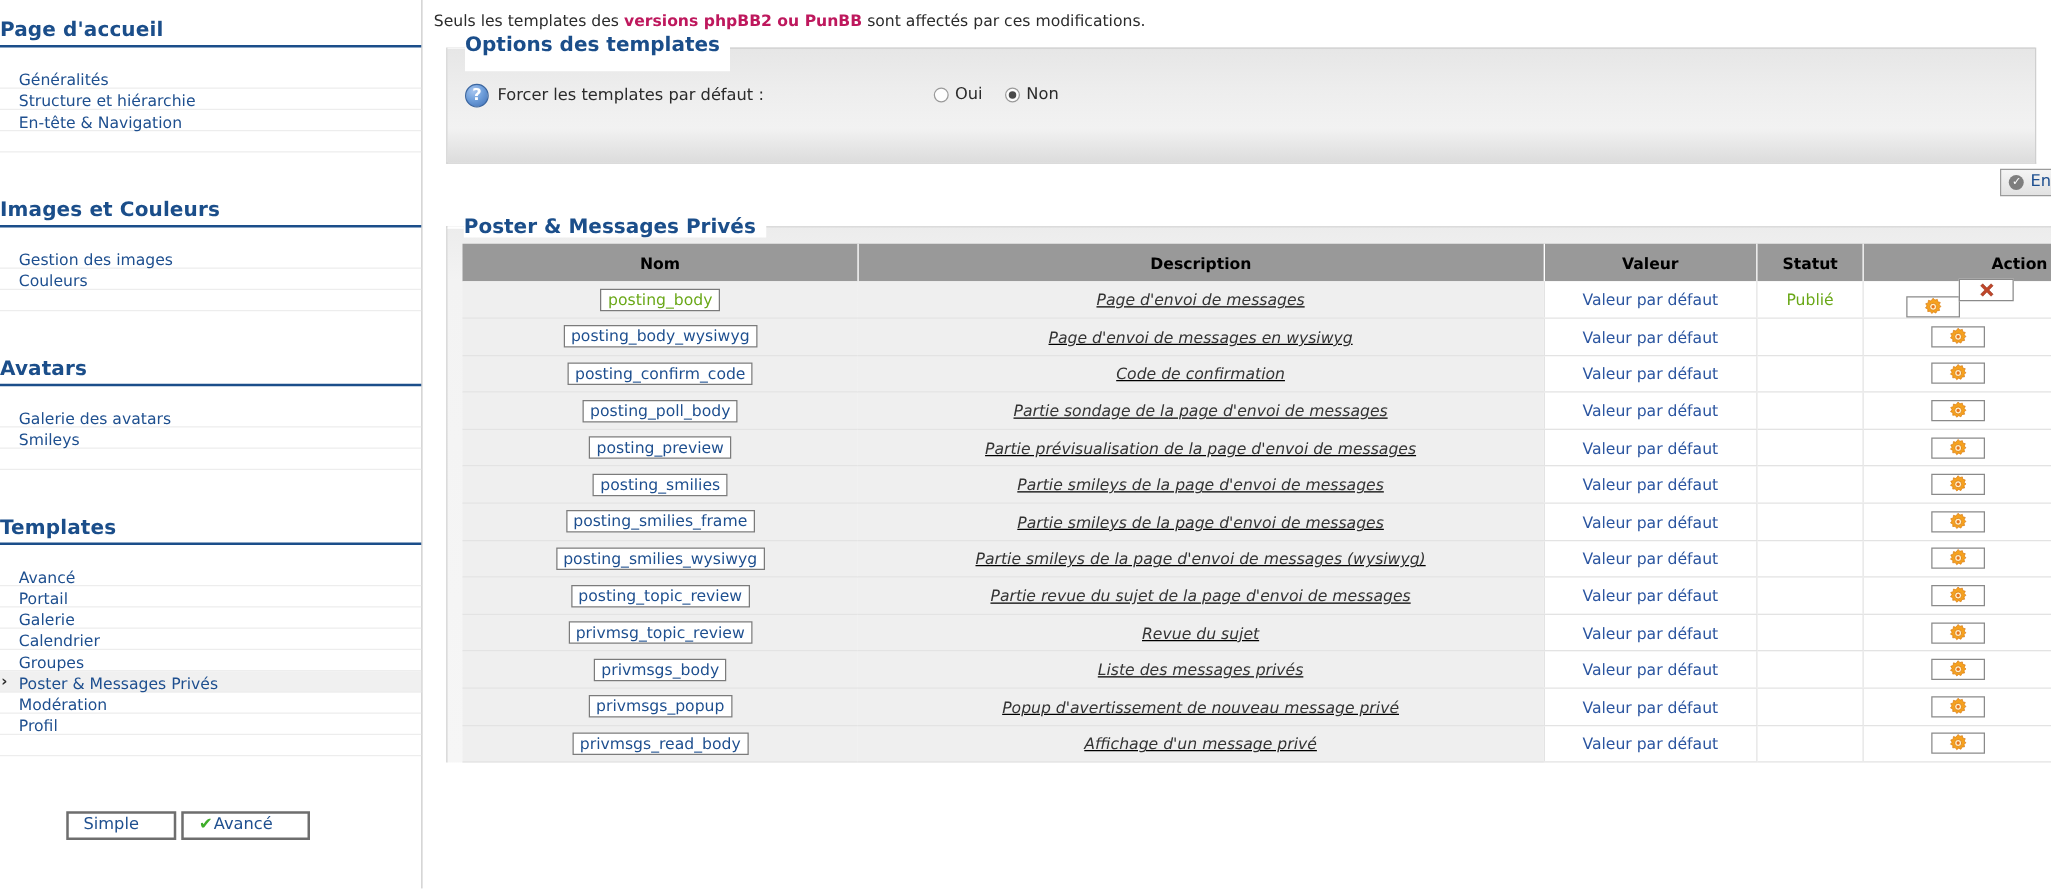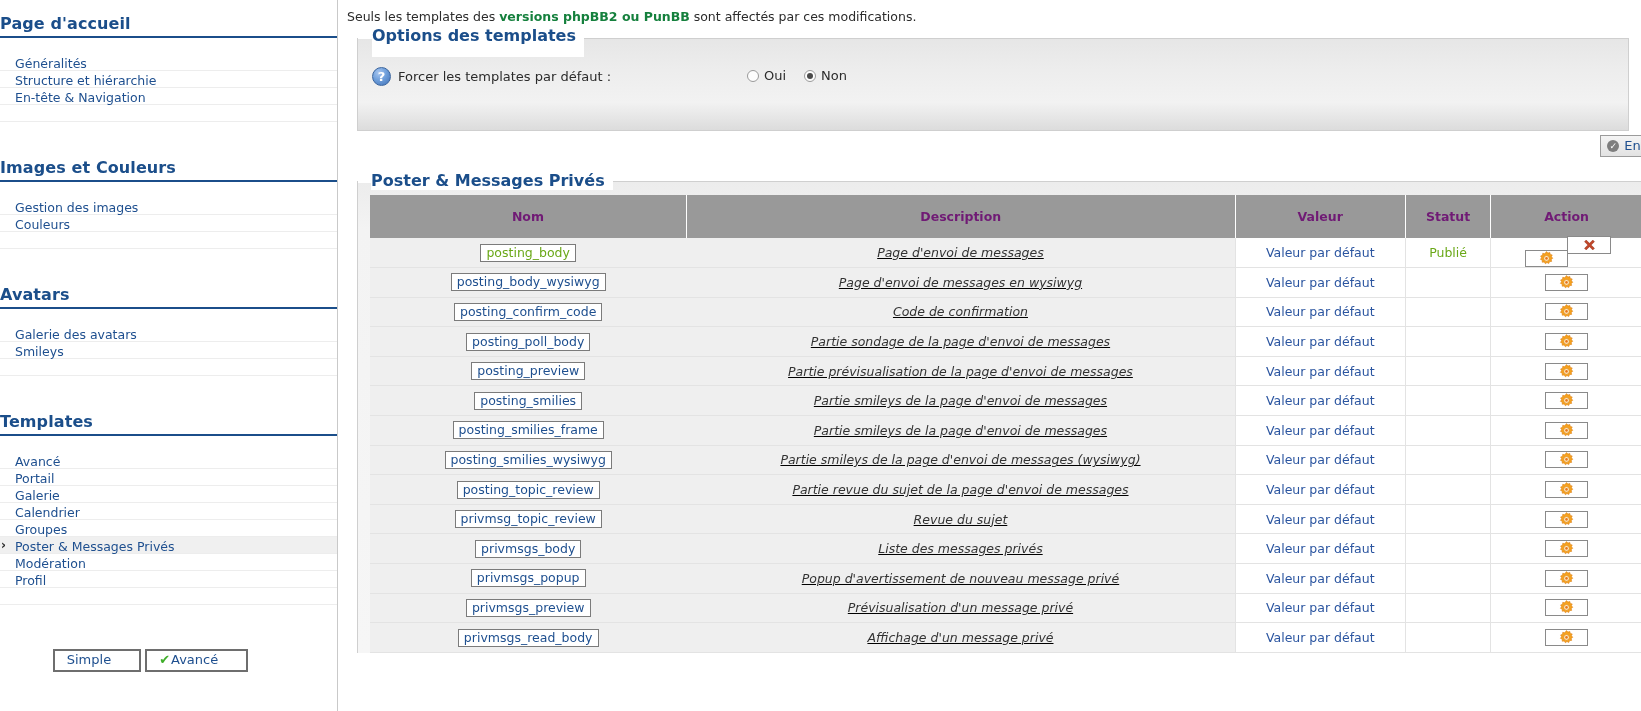--- a/index.html
+++ b/index.html
@@ -73,21 +73,21 @@
   
   #main {
     position: absolute; left: 345px; top: 0; right: 0; height: 711px;
     background: #ffffff;
   }
   .notice {
     font-size: 12.5px; color: #2b2b2b;
     padding: 9px 0 0 2px;
     line-height: 16px;
   }
-  .notice b { color: #15803d; }
+  .notice b { color: #be185d; }
 
   .fieldset {
     margin: 13px 12px 0 12px;
     border: 1px solid #cfcfcf;
     border-top: none;
     background: linear-gradient(to bottom, #e6e6e6 0%, #ededed 35%, #f2f2f2 70%, #dcdcdc 100%);
     position: relative;
     height: 93px;
   }
   .fieldset-top {
@@ -167,27 +167,27 @@
   }
   .tbl-legend-mask { position:absolute; left:0; top:-1px; width:13px; height:2px; background:#fff; }
 
   table.tpl {
     border-collapse: collapse;
     width: 1272px;
     font-size: 12.5px;
   }
   table.tpl th {
     background: #999999;
-    color: #701a75;
+    color: #000000;
     font-weight: bold;
     font-size: 12.5px;
     padding: 6px 4px;
     border-right: 1px solid #ffffff;
     text-align: center;
-    height: 43px;
+    height: 30px;
   }
   table.tpl th:last-child { border-right: none; }
   table.tpl td {
     padding: 0 6px;
     height: 29.6px;
     text-align: center;
     border-bottom: 1px solid #e3e3e3;
     vertical-align: middle;
   }
   td.c-nom { background: #efefef; width: 297px; }
@@ -326,21 +326,21 @@
     <div class="tbl-fieldset">
       <div class="tbl-legend-mask"></div>
       <div class="tbl-legend">Poster &amp; Messages Privés</div>
       <table class="tpl">
         <thead>
           <tr id="thead-row">
               <th style="width: 297px;">Nom</th>
               <th style="width: 515px;">Description</th>
               <th style="width: 160px;">Valeur</th>
               <th style="width: 80px;">Statut</th>
-              <th style="width: 142px;">Action</th>
+              <th style="width: 142px; text-align: right;">Action</th>
             </tr>
         </thead>
         <tbody id="tbody-rows">
             <tr>
               <td class="c-nom"><span class="name-box green">posting_body</span></td>
               <td class="c-desc"><span class="desc-txt">Page d'envoi de messages</span></td>
               <td class="c-val"><span class="val-link">Valeur par défaut</span></td>
               <td class="c-stat"><span class="stat-pub">Publié</span></td>
               <td class="c-act">
                 <div class="act-first">
@@ -540,37 +540,20 @@
                     <svg class="gear-svg" viewBox="0 0 16 16" xmlns="http://www.w3.org/2000/svg">
                       <path d="M8 0.6l1.5 1.6 2.1-0.6 0.4 2.1 2.1 0.5-0.9 2 1.5 1.5-1.7 1.3 0.5 2.1-2.2 0.2-0.9 2-1.9-1-1.7 1.3-1.2-1.8-2.2 0.2 0.1-2.2-2-0.9 1.3-1.7-1.1-1.9 2.1-0.7 0.2-2.2 2.1 0.6z" fill="#f6a21e" stroke="#d97b12" stroke-width="0.6"></path>
                       <circle cx="8" cy="7.9" r="3" fill="#fff2c9" stroke="#d97b12" stroke-width="0.7"></circle>
                       <circle cx="8" cy="7.9" r="1.4" fill="#e8741c"></circle>
                     </svg>
                   </span>
                 </div>
               </td>
             </tr>
             <tr>
-              <td class="c-nom"><span class="name-box">privmsgs_preview</span></td>
-              <td class="c-desc"><span class="desc-txt">Prévisualisation d'un message privé</span></td>
-              <td class="c-val"><span class="val-link">Valeur par défaut</span></td>
-              <td class="c-stat"></td>
-              <td class="c-act">
-                <div class="act-cell-inner">
-                  <span class="icon-btn">
-                    <svg class="gear-svg" viewBox="0 0 16 16" xmlns="http://www.w3.org/2000/svg">
-                      <path d="M8 0.6l1.5 1.6 2.1-0.6 0.4 2.1 2.1 0.5-0.9 2 1.5 1.5-1.7 1.3 0.5 2.1-2.2 0.2-0.9 2-1.9-1-1.7 1.3-1.2-1.8-2.2 0.2 0.1-2.2-2-0.9 1.3-1.7-1.1-1.9 2.1-0.7 0.2-2.2 2.1 0.6z" fill="#f6a21e" stroke="#d97b12" stroke-width="0.6"></path>
-                      <circle cx="8" cy="7.9" r="3" fill="#fff2c9" stroke="#d97b12" stroke-width="0.7"></circle>
-                      <circle cx="8" cy="7.9" r="1.4" fill="#e8741c"></circle>
-                    </svg>
-                  </span>
-                </div>
-              </td>
-            </tr>
-            <tr>
               <td class="c-nom"><span class="name-box">privmsgs_read_body</span></td>
               <td class="c-desc"><span class="desc-txt">Affichage d'un message privé</span></td>
               <td class="c-val"><span class="val-link">Valeur par défaut</span></td>
               <td class="c-stat"></td>
               <td class="c-act">
                 <div class="act-cell-inner">
                   <span class="icon-btn">
                     <svg class="gear-svg" viewBox="0 0 16 16" xmlns="http://www.w3.org/2000/svg">
                       <path d="M8 0.6l1.5 1.6 2.1-0.6 0.4 2.1 2.1 0.5-0.9 2 1.5 1.5-1.7 1.3 0.5 2.1-2.2 0.2-0.9 2-1.9-1-1.7 1.3-1.2-1.8-2.2 0.2 0.1-2.2-2-0.9 1.3-1.7-1.1-1.9 2.1-0.7 0.2-2.2 2.1 0.6z" fill="#f6a21e" stroke="#d97b12" stroke-width="0.6"></path>
                       <circle cx="8" cy="7.9" r="3" fill="#fff2c9" stroke="#d97b12" stroke-width="0.7"></circle>

